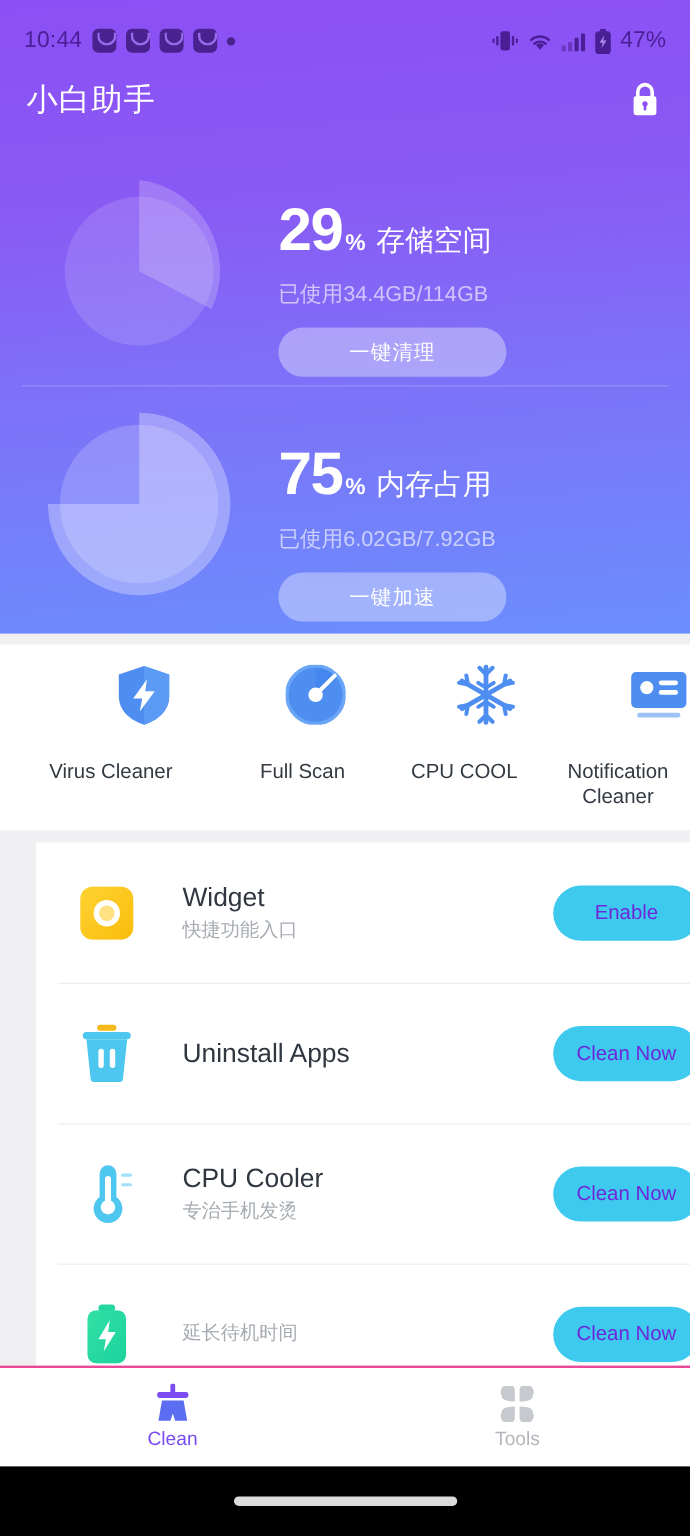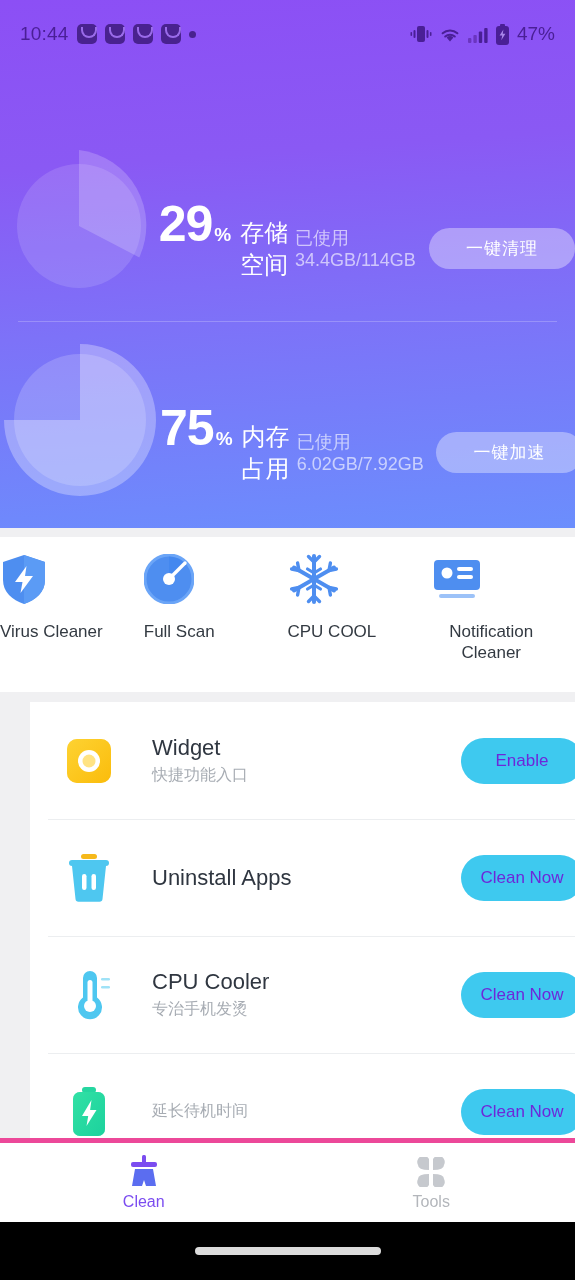--- a/index.html
+++ b/index.html
@@ -54,41 +54,41 @@
     display: flex; align-items: center;
   }
   .stat-storage { top: 124px; height: 196px; }
   .stat-memory  { top: 326px; height: 200px; }
   .divider {
     position: absolute; left: 18px; top: 321px; width: 539px; height: 1px;
     background: rgba(255,255,255,0.22);
   }
   .pie-wrap { width: 232px; display: flex; align-items: center; justify-content: center; }
   .pie { position: relative; }
-  .stat-text { flex: 1; display: flex; flex-direction: row; align-items: center; margin-top: 36px; }
+  .stat-text { flex: 1; display: flex; flex-direction: column; align-items: flex-start; margin-top: 36px; }
   .pct-line { display: flex; align-items: baseline; color: #fff; }
   .pct-num { font-size: 50px; font-weight: bold; letter-spacing: -1px; line-height: 1; }
   .pct-sign { font-size: 19px; font-weight: bold; margin-left: 2px; }
   .pct-label { font-size: 24px; margin-left: 9px; font-weight: 500; }
   .used-line { margin-top: 17px; font-size: 18px; color: rgba(255,255,255,0.62); }
   .act-btn {
     margin-top: 16px; width: 190px; height: 41px; border-radius: 21px;
     background: rgba(255,255,255,0.36);
     color: #ffffff; font-size: 17px; border: none;
     display: flex; align-items: center; justify-content: center;
     font-family: inherit; letter-spacing: 1px;
   }
 
   
   .quick-card {
     position: absolute; left: 0; top: 537px; width: 575px; height: 155px;
     background: #fff; display: flex; align-items: flex-start; padding-top: 16px;
   }
   .quick-item {
-    flex: 1; display: flex; flex-direction: column; align-items: flex-start; gap: 16px;
+    flex: 1; display: flex; flex-direction: column; align-items: flex-end; gap: 27px;
   }
   .quick-ico { height: 52px; display: flex; align-items: center; justify-content: center; }
   .quick-label {
     font-size: 17px; color: #333a42; text-align: center; line-height: 1.25; max-width: 120px;
   }
 
   
   .list-card {
     position: absolute; left: 0; top: 702px; width: 575px; height: 476px;
     background: #fff;
@@ -109,21 +109,21 @@
   .row-btn {
     width: 122px; height: 46px; border-radius: 23px; background: #3ec9ef;
     color: #6d28d9; font-size: 17px; border: none; font-family: inherit;
     display: flex; align-items: center; justify-content: center;
   }
 
   
   .navbar {
     position: absolute; left: 0; bottom: 58px; width: 575px; height: 84px;
     background: #fff; display: flex; align-items: center;
-    border-top: 5px solid #ec4899;
+    border-top: 2px solid #ec4899;
   }
   .nav-item { flex: 1; display: flex; flex-direction: column; align-items: center; gap: 6px; }
   .nav-ico { height: 32px; display: flex; align-items: flex-end; justify-content: center; }
   .nav-label { font-size: 16px; color: #b3b6bb; }
   .nav-item.active .nav-label { color: #7b4cf0; }
 
   .gesturebar {
     position: absolute; left: 0; bottom: 0; width: 575px; height: 58px;
     background: #000; display: flex; align-items: center; justify-content: center;
   }
@@ -174,20 +174,31 @@
           <svg width="15" height="21" viewBox="0 0 15 21">
             <rect x="5" y="0" width="5" height="2.4" rx="1" fill="#4a1f96"></rect>
             <rect x="1" y="2" width="13" height="19" rx="3" fill="#4a1f96"></rect>
             <path d="M8.4 5.6 L4.6 11.6 h2.6 l-0.9 4.6 l4.1 -6.4 H7.8 Z" fill="#a886ea"></path>
           </svg>
         </span>
         <span class="sb-batt-text">47%</span>
       </div>
     </div>
 
+    <div class="appbar">
+      <div class="app-title">小白助手</div>
+      <div class="lock-btn">
+        <svg width="27" height="31" viewBox="0 0 27 31">
+          <path d="M7.5 12 v-3.5 a6 6 0 0 1 12 0 V12" stroke="#ffffff" stroke-width="3" fill="none"></path>
+          <rect x="4" y="12" width="19" height="16" rx="2.5" fill="#ffffff"></rect>
+          <circle cx="13.5" cy="18.5" r="2.2" fill="#8c4ff5"></circle>
+          <rect x="12.4" y="19" width="2.2" height="5" rx="1" fill="#8c4ff5"></rect>
+        </svg>
+      </div>
+    </div>
 
     <div class="stat stat-storage">
       <div class="pie-wrap">
         <div class="pie">
           <svg width="152" height="152" viewBox="0 0 152 152">
             <circle cx="76" cy="82" r="62" fill="rgba(255,255,255,0.13)"></circle>
             <path d="M76 82 L76 6 A76 76 0 0 1 136.3 113.4 Z" fill="rgba(255,255,255,0.20)"></path>
           </svg>
         </div>
       </div>

